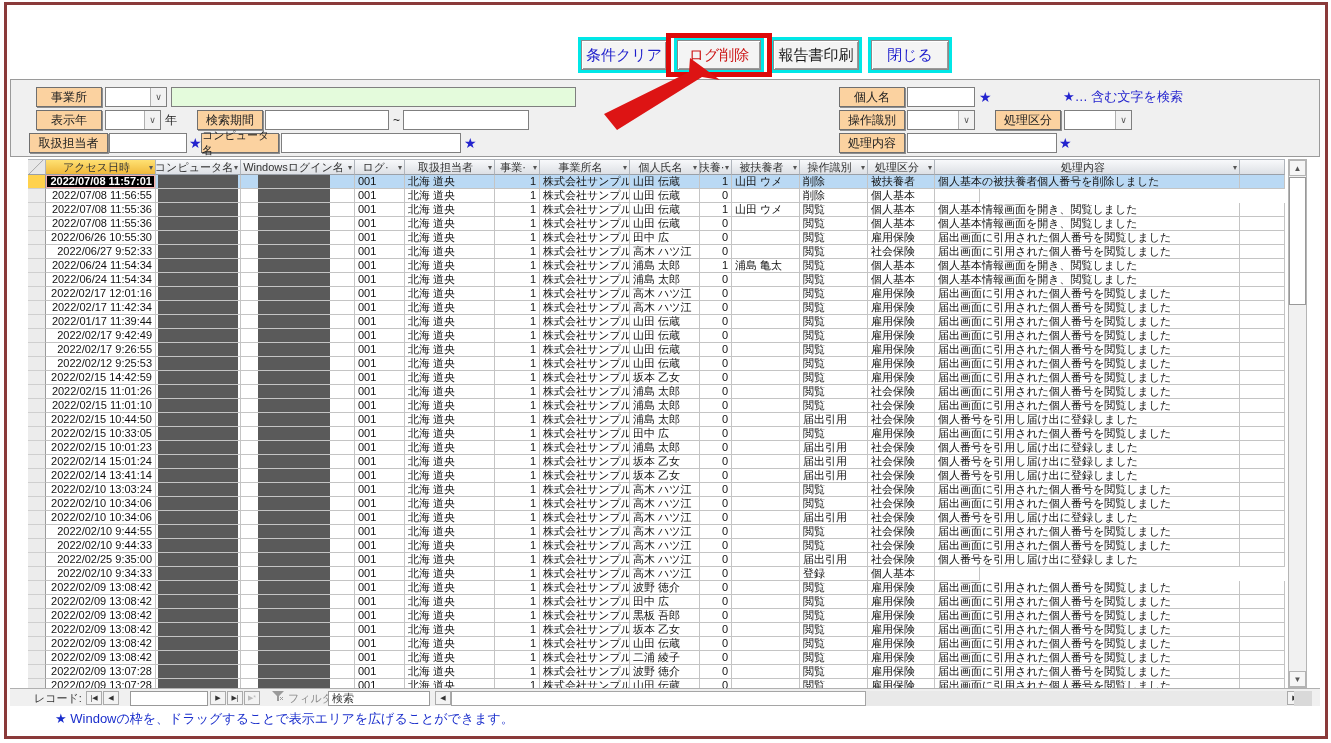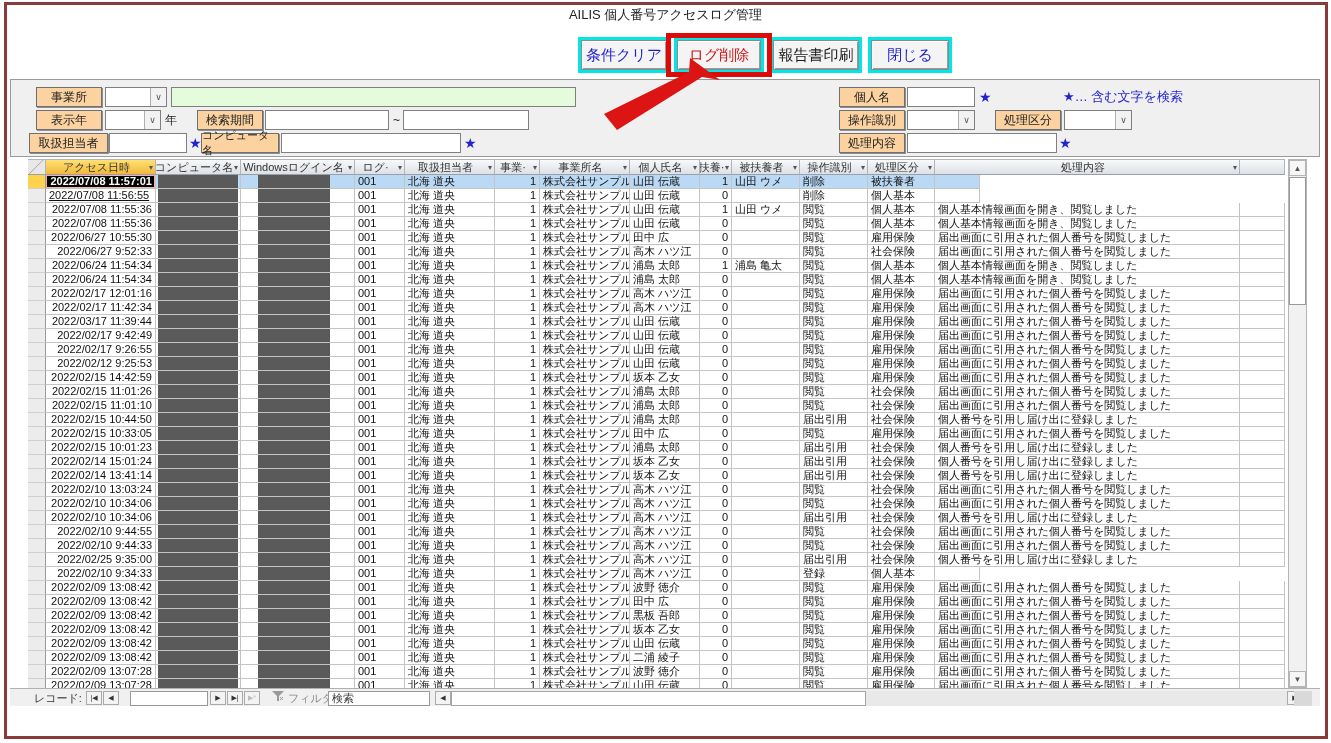--- a/index.html
+++ b/index.html
@@ -95,21 +95,20 @@
   #hcorner { position:absolute; left:1284px; top:2px; width:18px; height:15px; background:#d9d9d9; }
   
   #footnote { position:absolute; left:55px; top:710px; font-size:13px; color:#1a2ecc; }
 </style>
 </head>
 <body>
 
 <div id="window">
   <div id="frame"></div>
 
-  <div id="titlebar">AILIS 個人番号アクセスログ管理</div>
 
 
   <div class="btnwrap" id="btn1">
     <div class="btn" style="color:#1d1dcc">条件クリア</div>
   </div>
   <div class="btnwrap" id="btn2">
     <div class="btn" style="color:#cc1414">ログ削除</div>
   </div>
   <div class="btnwrap" id="btn3">
     <div class="btn" style="color:#1a1a1a">報告書印刷</div>
@@ -234,25 +233,26 @@
         </div>
         <div class="td" style="width: 50px;">001</div>
         <div class="td" style="width: 90px;">北海 道央</div>
         <div class="td" style="width: 45px; text-align: right;">1</div>
         <div class="td" style="width: 90px;">株式会社サンプル</div>
         <div class="td" style="width: 70px;">山田 伝蔵</div>
         <div class="td" style="width: 32px; text-align: right;">1</div>
         <div class="td" style="width: 68px;">山田 ウメ</div>
         <div class="td" style="width: 68px;">削除</div>
         <div class="td" style="width: 67px;">被扶養者</div>
-        <div class="td" style="width: 45px;"></div>
-      </div>
-      <div class="tr">
-        <div class="td selcol" style="width: 18px;"></div>
-        <div class="td" style="width: 110px; text-align: left; text-decoration: underline;">2022/07/08 11:56:55</div>
+        <div class="td" style="width: 305px;">個人基本の被扶養者個人番号を削除しました</div>
+        <div class="td" style="width: 45px;"></div>
+      </div>
+      <div class="tr">
+        <div class="td selcol" style="width: 18px;"></div>
+        <div class="td" style="width: 110px; text-align: right;">2022/07/08 11:56:55</div>
         <div class="td" style="width: 85px;">
           <div class="redact" style="left: 2px; width: 80px;"></div>
         </div>
         <div class="td" style="width: 114px;">
           <div class="redact" style="left: 17px; width: 72px;"></div>
         </div>
         <div class="td" style="width: 50px;">001</div>
         <div class="td" style="width: 90px;">北海 道央</div>
         <div class="td" style="width: 45px; text-align: right;">1</div>
         <div class="td" style="width: 90px;">株式会社サンプル</div>
@@ -300,21 +300,21 @@
         <div class="td" style="width: 70px;">山田 伝蔵</div>
         <div class="td" style="width: 32px; text-align: right;">0</div>
         <div class="td" style="width: 68px;"></div>
         <div class="td" style="width: 68px;">閲覧</div>
         <div class="td" style="width: 67px;">個人基本</div>
         <div class="td" style="width: 305px;">個人基本情報画面を開き、閲覧しました</div>
         <div class="td" style="width: 45px;"></div>
       </div>
       <div class="tr">
         <div class="td selcol" style="width: 18px;"></div>
-        <div class="td" style="width: 110px; text-align: right;">2022/06/27 10:55:30</div>
+        <div class="td" style="width: 110px; text-align: right;">2022/06/26 10:55:30</div>
         <div class="td" style="width: 85px;">
           <div class="redact" style="left: 2px; width: 80px;"></div>
         </div>
         <div class="td" style="width: 114px;">
           <div class="redact" style="left: 17px; width: 72px;"></div>
         </div>
         <div class="td" style="width: 50px;">001</div>
         <div class="td" style="width: 90px;">北海 道央</div>
         <div class="td" style="width: 45px; text-align: right;">1</div>
         <div class="td" style="width: 90px;">株式会社サンプル</div>
@@ -426,21 +426,21 @@
         <div class="td" style="width: 70px;">高木 ハツ江</div>
         <div class="td" style="width: 32px; text-align: right;">0</div>
         <div class="td" style="width: 68px;"></div>
         <div class="td" style="width: 68px;">閲覧</div>
         <div class="td" style="width: 67px;">雇用保険</div>
         <div class="td" style="width: 305px;">届出画面に引用された個人番号を閲覧しました</div>
         <div class="td" style="width: 45px;"></div>
       </div>
       <div class="tr">
         <div class="td selcol" style="width: 18px;"></div>
-        <div class="td" style="width: 110px; text-align: right;">2022/03/17 11:39:44</div>
+        <div class="td" style="width: 110px; text-align: right;">2022/01/17 11:39:44</div>
         <div class="td" style="width: 85px;">
           <div class="redact" style="left: 2px; width: 80px;"></div>
         </div>
         <div class="td" style="width: 114px;">
           <div class="redact" style="left: 17px; width: 72px;"></div>
         </div>
         <div class="td" style="width: 50px;">001</div>
         <div class="td" style="width: 90px;">北海 道央</div>
         <div class="td" style="width: 45px; text-align: right;">1</div>
         <div class="td" style="width: 90px;">株式会社サンプル</div>
@@ -1021,13 +1021,14 @@
     </span>
     <span class="navitem" id="filterlabel" style="left:278px">フィルターなし</span>
     <div id="searchbox">検索</div>
     <div class="navbtn" style="left:425px">◀</div>
     <div id="htrack"></div>
     <div id="hthumb"></div>
     <div class="navbtn" style="left:1277px">▶</div>
     <div id="hcorner"></div>
   </div>
 
+  <div id="footnote">★ Windowの枠を、ドラッグすることで表示エリアを広げることができます。</div>
 </div>
 
 </body></html>

